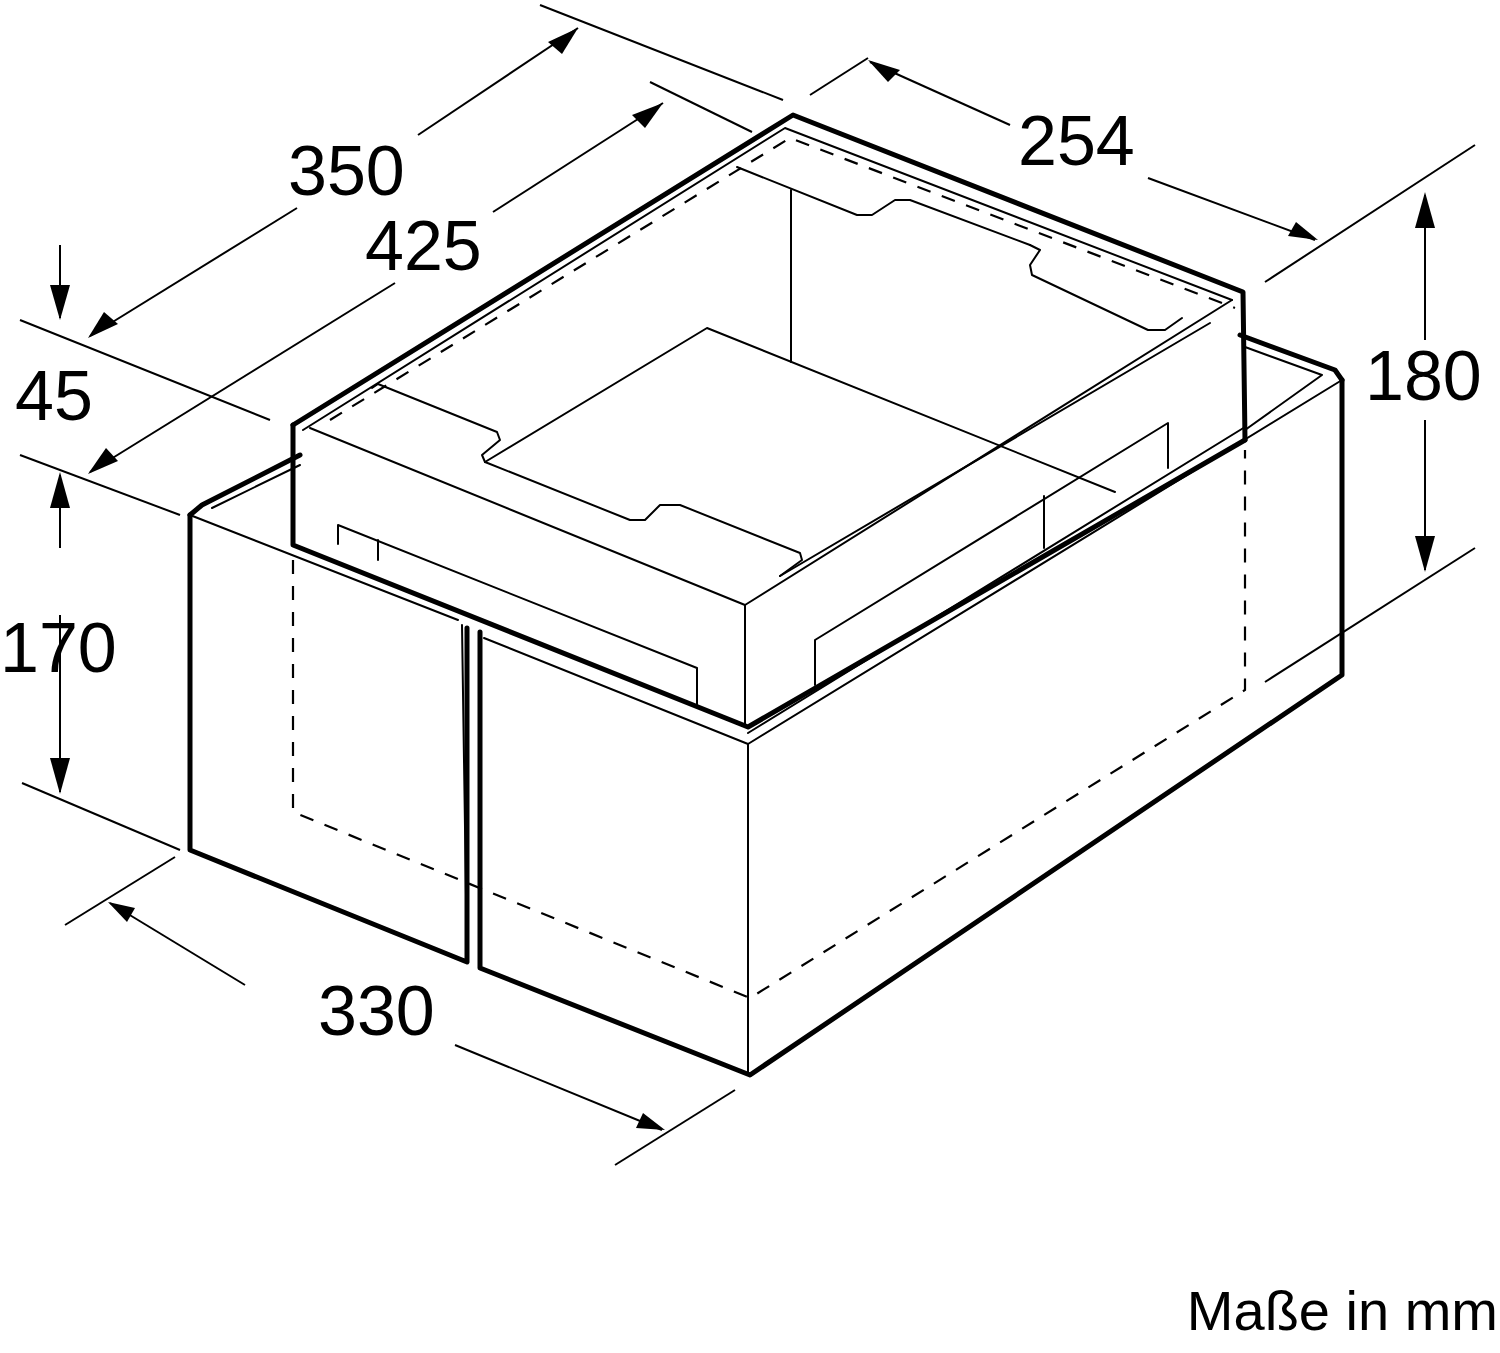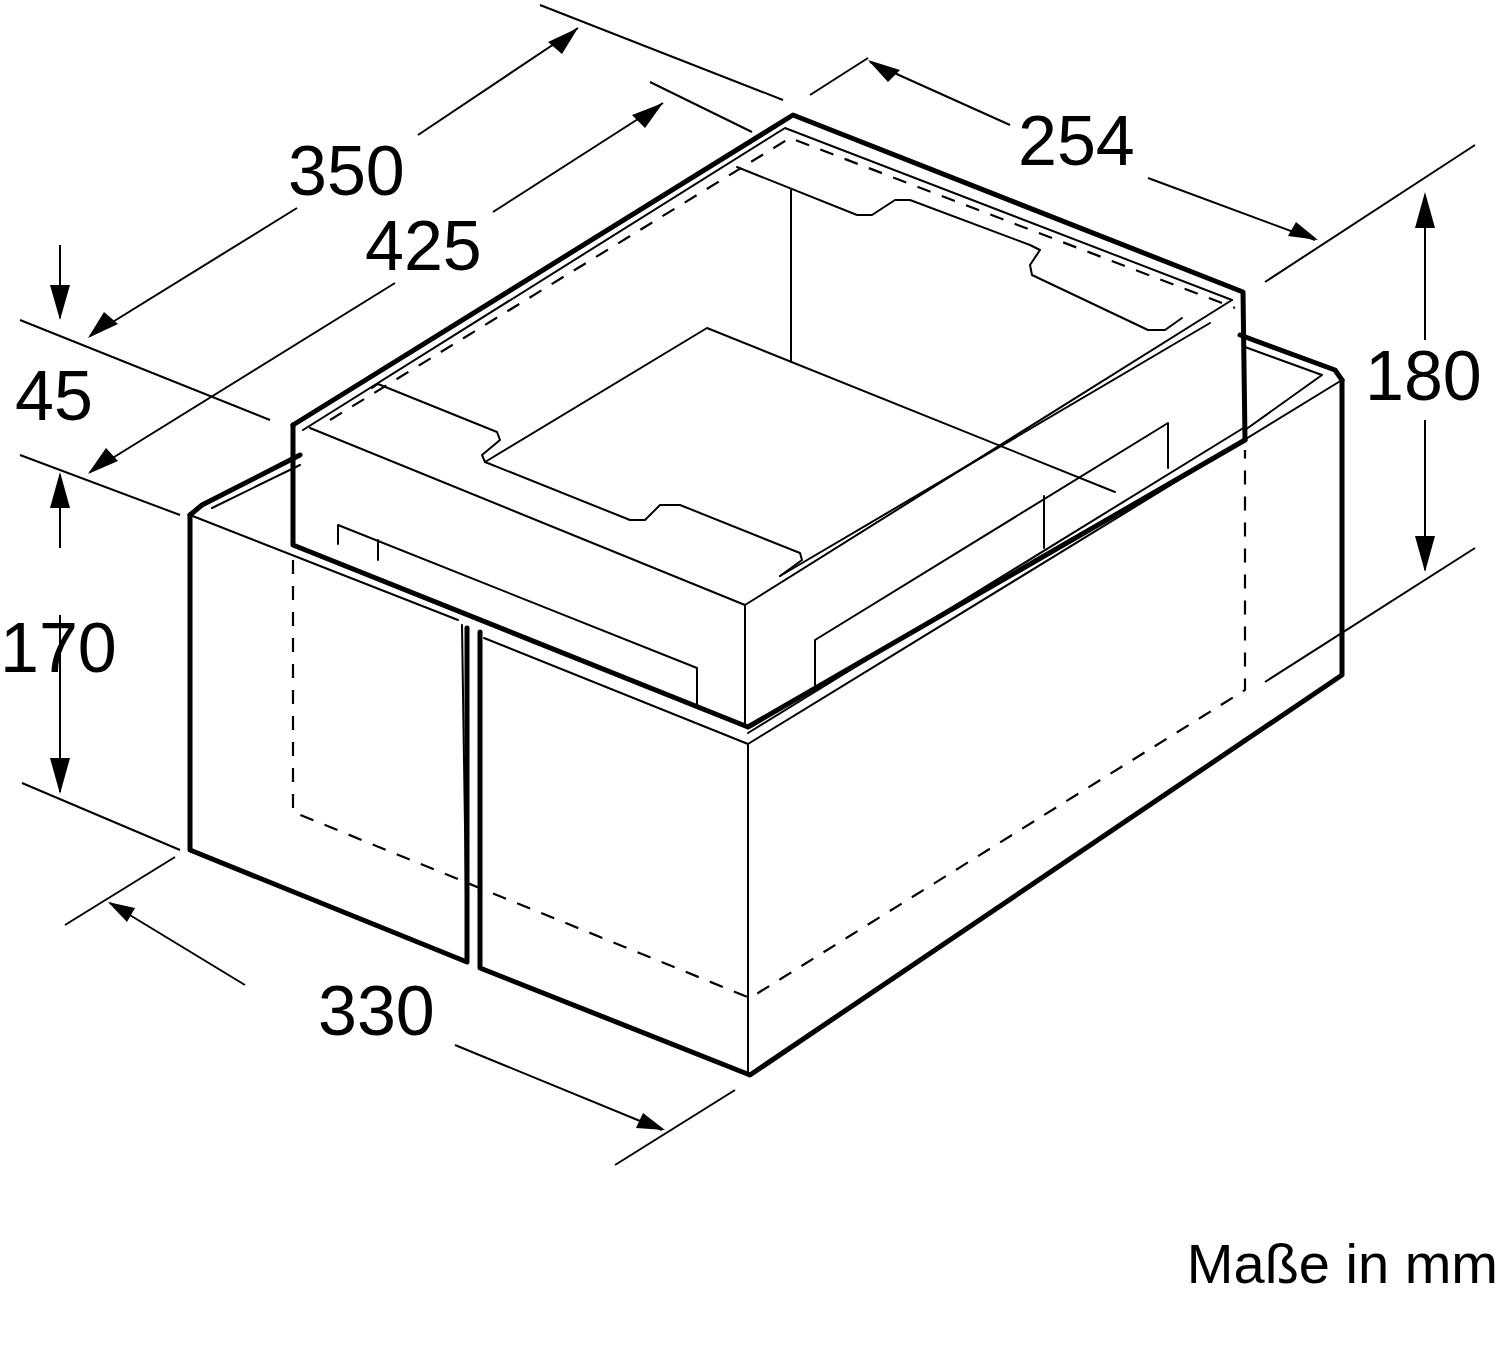--- a/index.html
+++ b/index.html
@@ -5,21 +5,21 @@
     html, body { margin: 0; padding: 0; background: #ffffff; }
     body { width: 1500px; height: 1353px; overflow: hidden; position: relative; }
     svg#drawing { position: absolute; left: 0; top: 0; width: 1500px; height: 1353px; }
     .thick { stroke: #000; stroke-width: 5; fill: none; stroke-linejoin: round; stroke-linecap: round; }
     .thin  { stroke: #000; stroke-width: 2; fill: none; stroke-linejoin: round; stroke-linecap: round; }
     .dash  { stroke: #000; stroke-width: 2.2; fill: none; stroke-dasharray: 14 12; }
     .dim   { stroke: #000; stroke-width: 2; fill: none; }
     .arrow { fill: #000; stroke: none; }
     .dimtext { font-family: "Liberation Sans", sans-serif; font-size: 70px; fill: #000; }
     .unit-note {
-      position: absolute; right: 2px; top: 1231px;
+      position: absolute; right: 2px; top: 1278px;
       font-family: "Liberation Sans", sans-serif; font-size: 56px; color: #000; white-space: nowrap;
     }
   </style>
 </head>
 <body>
 
 <svg id="drawing" viewBox="0 0 1500 1353" xmlns="http://www.w3.org/2000/svg">
 
   <g>
 

